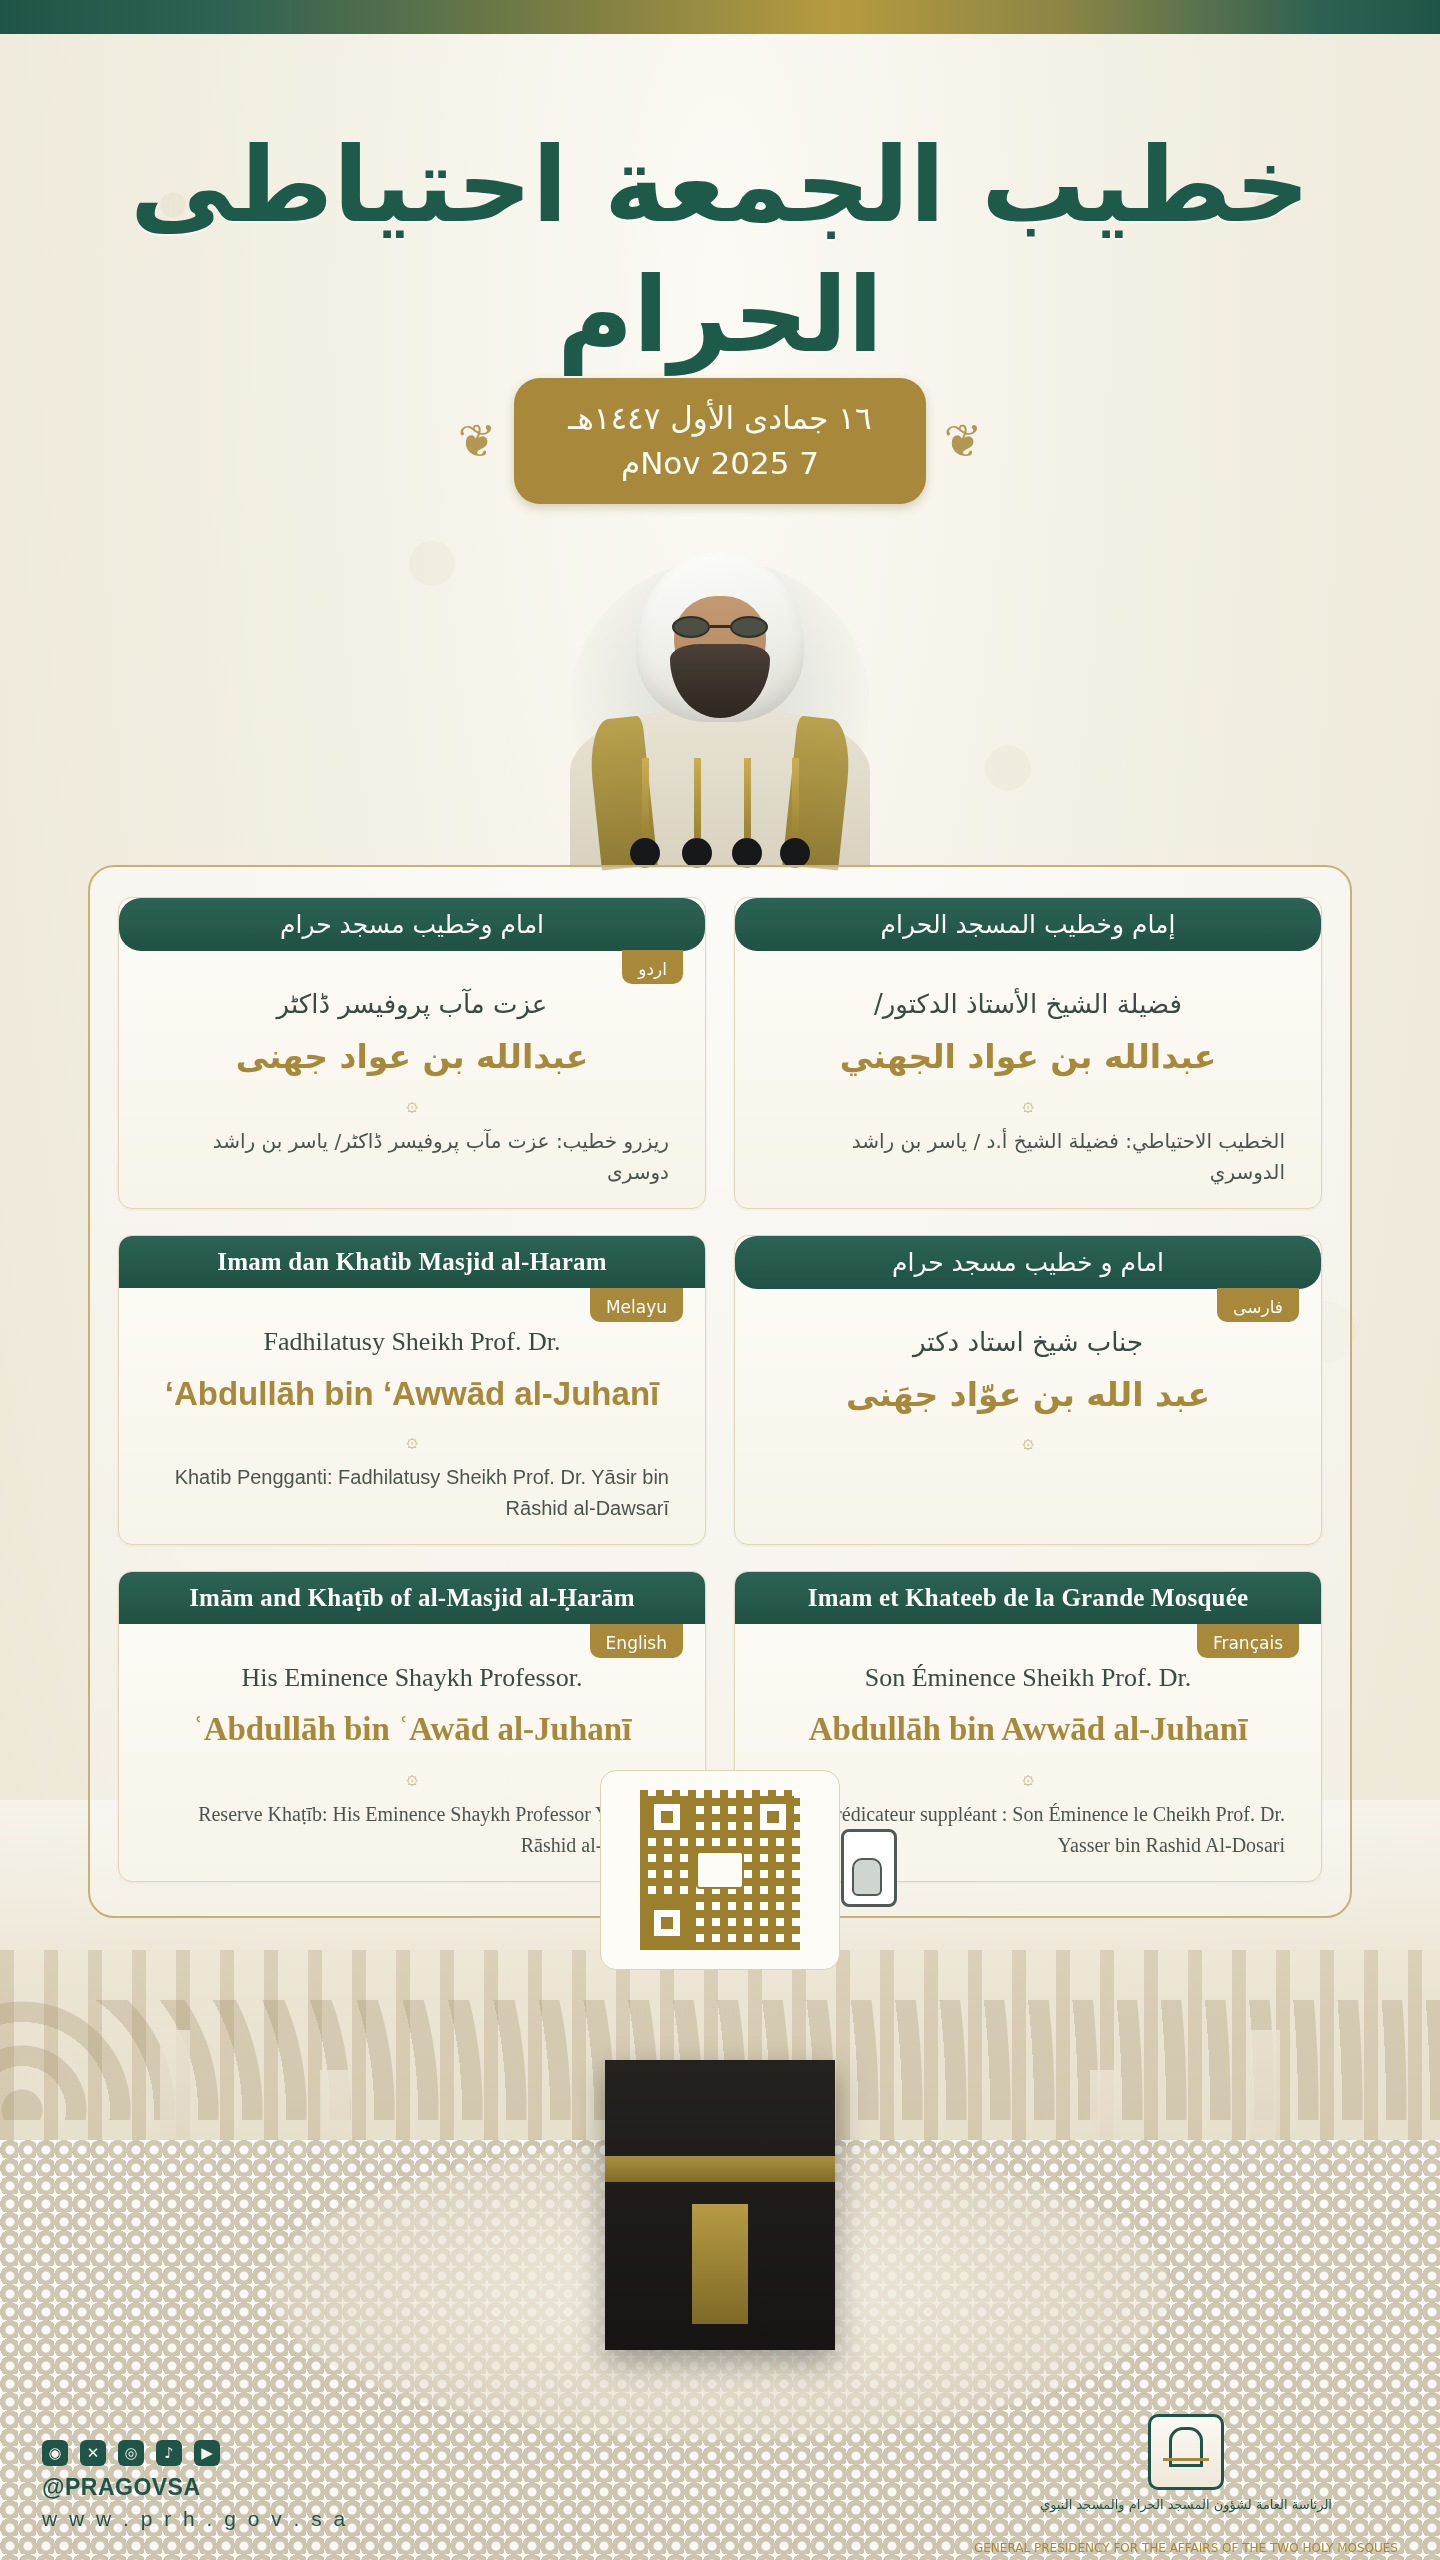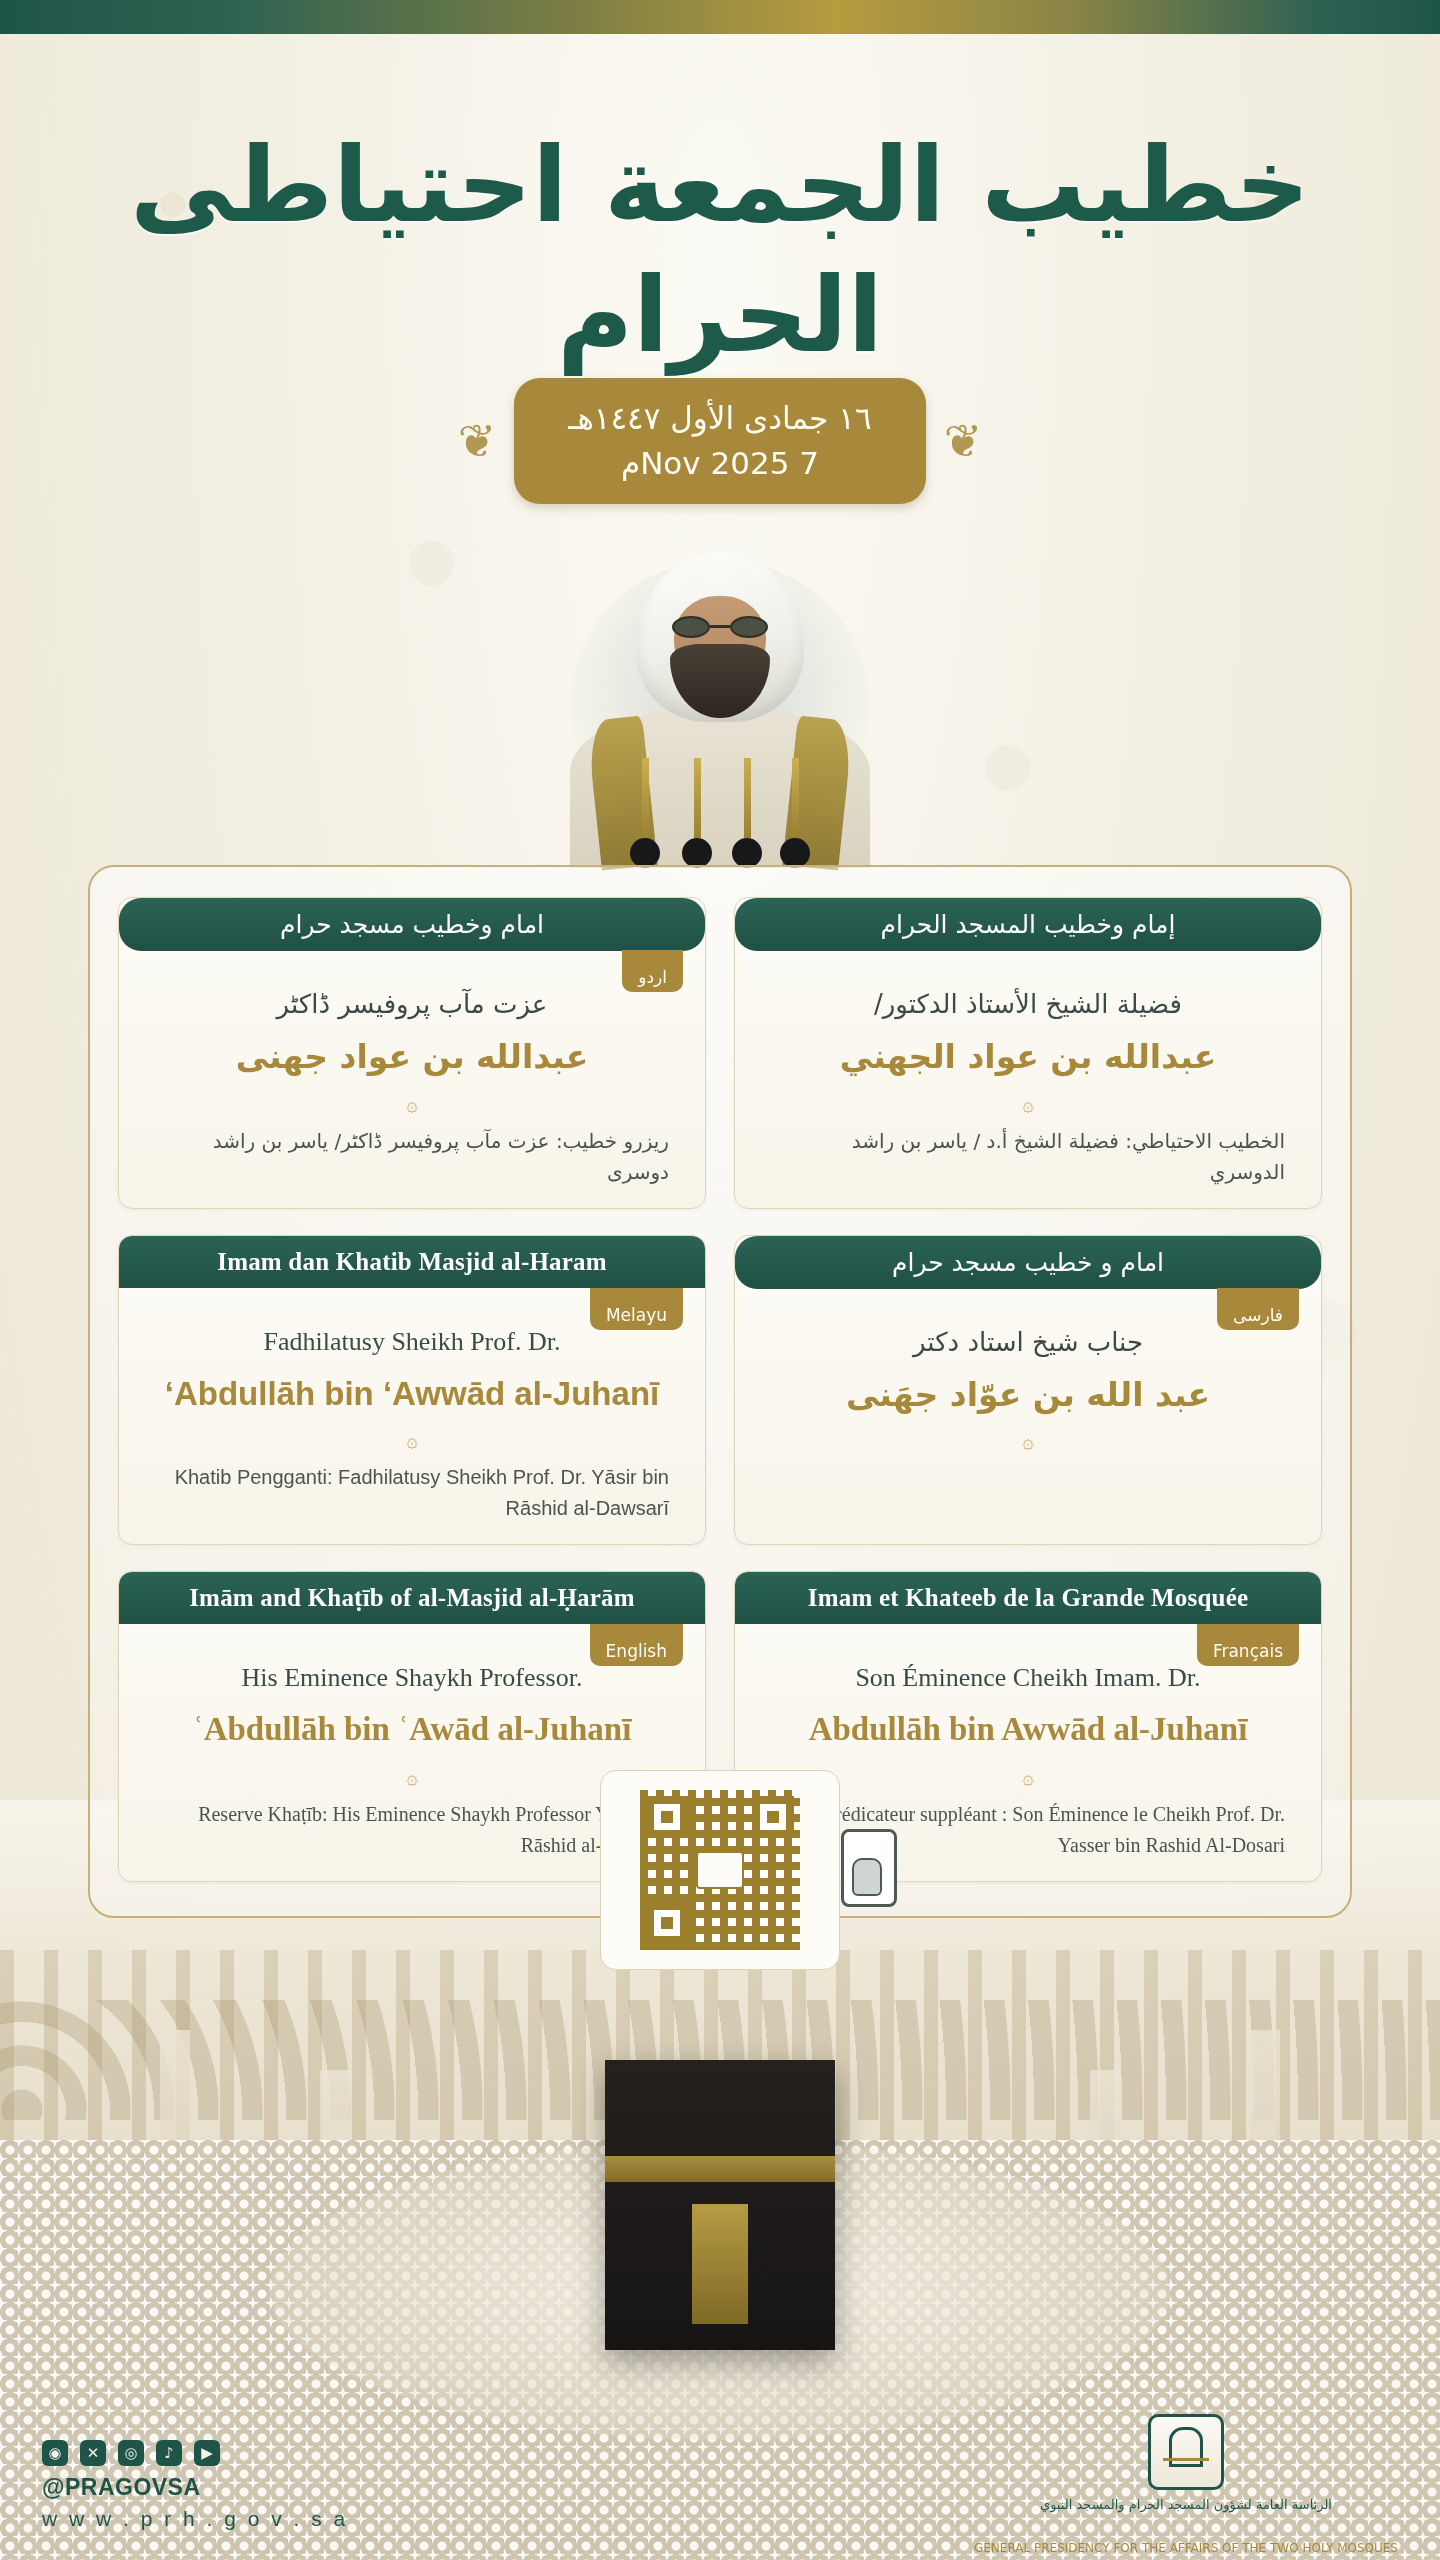--- a/index.html
+++ b/index.html
@@ -213,21 +213,21 @@
   }
   .card-header.rtl { direction: rtl; font-family: "DejaVu Sans", sans-serif; border-radius: 22px; }
   .card-header.ltr { font-family: "Liberation Serif", serif; font-weight: bold; letter-spacing: .2px; }
 
   .lang-badge {
     position: absolute;
     top: 52px;
     background: #a8883a;
     color: #fffdf5;
     font-size: 17px;
-    padding: 17px 16px 5px 16px;
+    padding: 9px 16px 5px 16px;
     border-radius: 0 0 10px 10px;
     font-family: "DejaVu Sans", sans-serif;
   }
   .badge-right { right: 22px; }
 
   .card-body {
     padding: 34px 22px 4px 22px;
     text-align: center;
   }
   .honorific {
@@ -563,21 +563,21 @@
           <div class="honorific ltr-serif">His Eminence Shaykh Professor.</div>
           <div class="name ltr-serif">ʿAbdullāh bin ʿAwād al-Juhanī</div>
           <div class="divider">۞</div>
           <div class="reserve ltr-serif">Reserve Khaṭīb: His Eminence Shaykh Professor Yāsir bin Rāshid al-Dawsarī</div>
         </div>
       </div>
       <div class="card">
         <div class="card-header ltr">Imam et Khateeb de la Grande Mosquée</div>
         <div class="lang-badge badge-right">Français</div>
         <div class="card-body">
-          <div class="honorific ltr-serif">Son Éminence Cheikh Imam. Dr.</div>
+          <div class="honorific ltr-serif">Son Éminence Sheikh Prof. Dr.</div>
           <div class="name ltr-serif">Abdullāh bin Awwād al-Juhanī</div>
           <div class="divider">۞</div>
           <div class="reserve ltr-serif">Prédicateur suppléant : Son Éminence le Cheikh Prof. Dr. Yasser bin Rashid Al-Dosari</div>
         </div>
       </div>
     </div>
 
   </div>
 
   <div class="qr-wrap">

